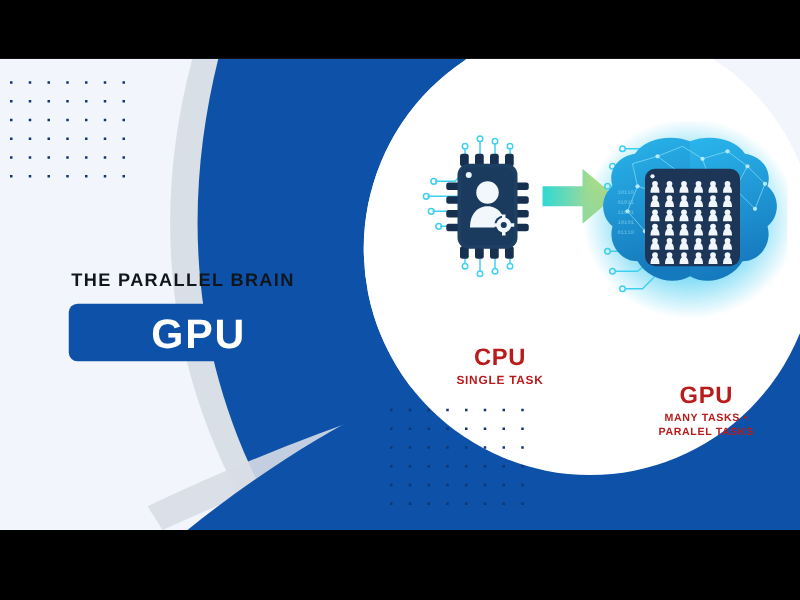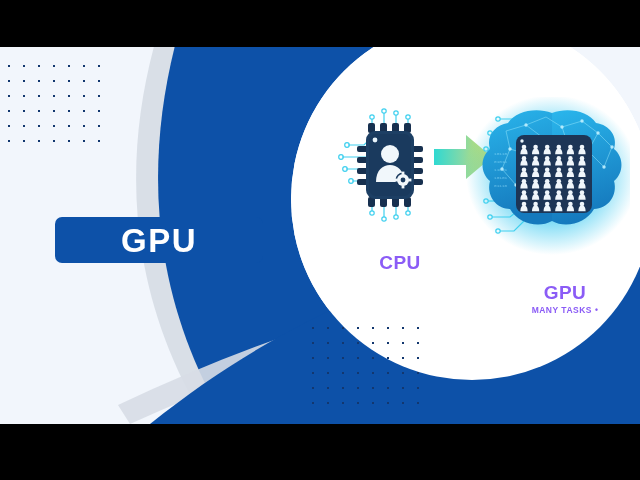--- a/index.html
+++ b/index.html
@@ -27,21 +27,21 @@
   #eyebrow{font-size:14.5px;font-weight:700;letter-spacing:1.1px;color:#11161d;
            white-space:nowrap;margin:0 0 10px 2px;}
   #gpu-pill{width:208px;height:46px;background:#0d51a8;border-radius:7px;
             display:flex;align-items:center;justify-content:center;}
   #gpu-pill-text{color:#ffffff;font-size:33px;font-weight:800;letter-spacing:1.5px;
                  line-height:1;}
 
   
   #illus{position:absolute;left:330px;top:50px;width:300px;height:260px;z-index:25;}
 
-  .cap{position:absolute;text-align:center;color:#8b5cf6;}
+  .cap{position:absolute;text-align:center;color:#b91c1c;margin-top:24px;}
   #cpu-title{left:10px;top:155px;width:120px;font-size:19px;font-weight:800;letter-spacing:.5px;}
   #cpu-sub{left:10px;top:178px;width:120px;font-size:9.5px;font-weight:700;letter-spacing:.6px;}
   #gpu-title{left:160px;top:185px;width:150px;font-size:19px;font-weight:800;letter-spacing:.5px;}
   #gpu-sub{left:160px;top:208px;width:150px;font-size:8.5px;font-weight:700;letter-spacing:.5px;line-height:1.35;}
 </style>
 </head>
 <body>
 
 <div id="stage">
 
@@ -175,20 +175,21 @@
         <span class="dot" style="left: 15px; top: 75px;"></span>
         <span class="dot" style="left: 30px; top: 75px;"></span>
         <span class="dot" style="left: 45px; top: 75px;"></span>
         <span class="dot" style="left: 60px; top: 75px;"></span>
         <span class="dot" style="left: 75px; top: 75px;"></span>
         <span class="dot" style="left: 90px; top: 75px;"></span>
         <span class="dot" style="left: 105px; top: 75px;"></span>
       </div>
 
     <div id="textblock">
+      <div id="eyebrow">THE PARALLEL BRAIN</div>
       <div id="gpu-pill">
         <span id="gpu-pill-text">GPU</span>
       </div>
     </div>
 
     <div id="illus">
 
       <svg width="300" height="260" viewBox="0 0 300 260">
         <defs>
           <linearGradient id="arrG" x1="0" y1="0" x2="1" y2="0">
@@ -425,21 +426,23 @@
               <path d="M225.20000000000002 114.2 C225.20000000000002 109.6 227 108.4 228.8 108.4 C230.60000000000002 108.4 232.4 109.6 232.4 114.2 Z"></path>
               <circle cx="240.4" cy="107" r="2.3"></circle>
               <path d="M236.8 114.2 C236.8 109.6 238.6 108.4 240.4 108.4 C242.20000000000002 108.4 244 109.6 244 114.2 Z"></path>
               <circle cx="252" cy="107" r="2.3"></circle>
               <path d="M248.4 114.2 C248.4 109.6 250.2 108.4 252 108.4 C253.8 108.4 255.6 109.6 255.6 114.2 Z"></path>
             </g>
         </g>
       </svg>
 
       <div class="cap" id="cpu-title">CPU</div>
+      <div class="cap" id="cpu-sub">SINGLE TASK</div>
 
       <div class="cap" id="gpu-title">GPU</div>
       <div class="cap" id="gpu-sub">
         <div>MANY TASKS •</div>
+        <div>PARALEL TASKS</div>
       </div>
     </div>
 
   </div>
 </div>
 
 </body></html>

